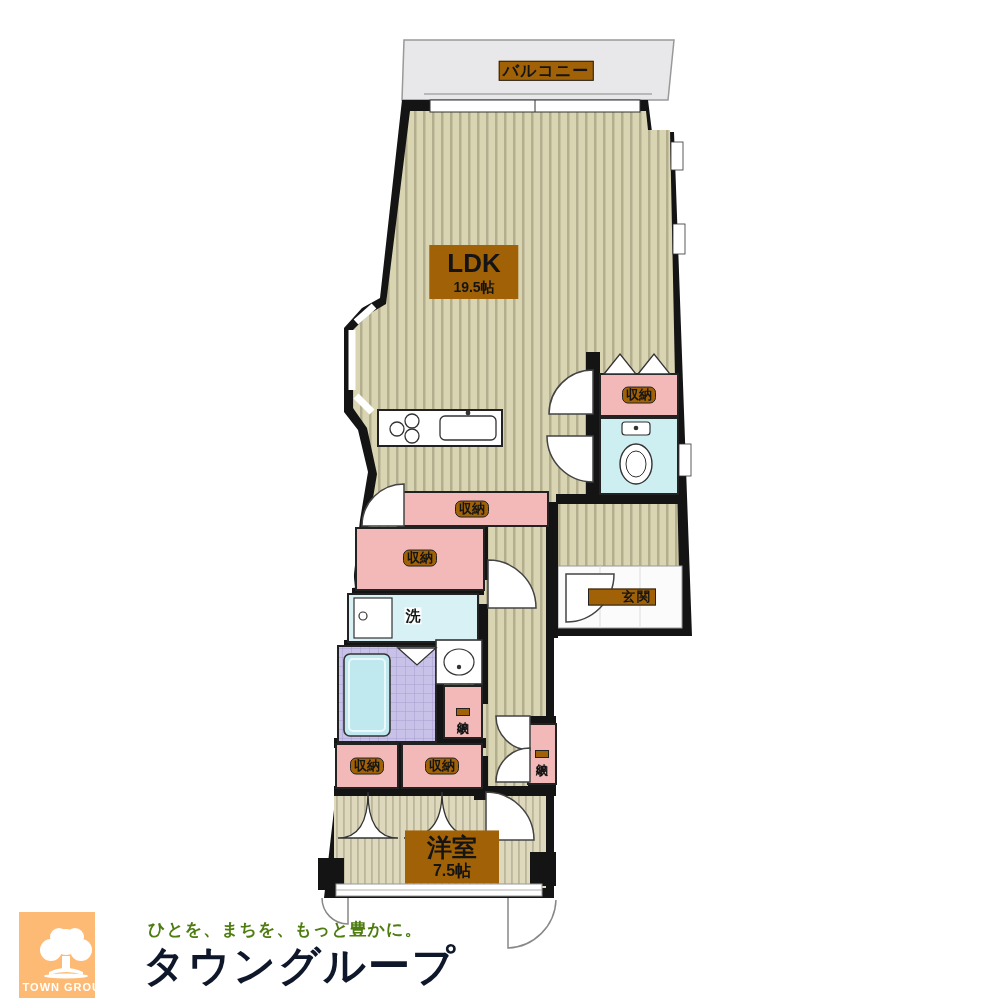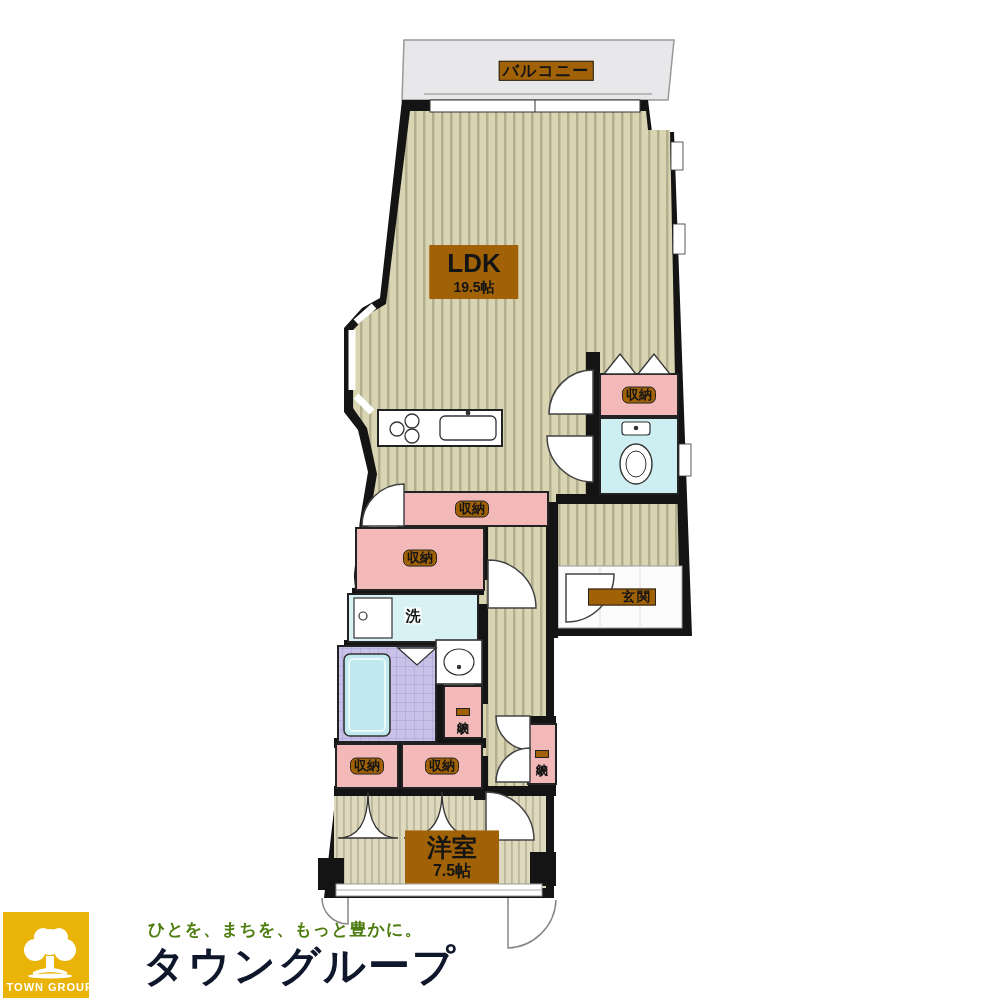--- a/index.html
+++ b/index.html
@@ -28,22 +28,22 @@
   .lbl-ldk{font-size:26px;padding:4px 18px;}
   .lbl-ldk .size{font-size:14px;}
   .lbl-room{font-size:25px;padding:3px 22px;}
   .lbl-room .size{font-size:16px;}
   .lbl-storage{font-size:13px;border-radius:6px;}
   .lbl-storage-v{font-size:12px;}
   .lbl-genkan{font-size:13px;letter-spacing:2px;padding-left:33px;}
   .lbl-wash{font-size:15px;background:rgba(255,255,255,.9);padding:0 1px;}
   .branding{position:absolute;left:0;top:905px;width:480px;height:95px;}
   .logo-square{
-    position:absolute;left:3px;top:7px;width:86px;height:86px;
-    background:#eab308;display:flex;align-items:center;justify-content:center;
+    position:absolute;left:19px;top:7px;width:76px;height:86px;
+    background:#fdba74;display:flex;align-items:center;justify-content:center;
   }
   .tagline{
     position:absolute;left:148px;top:13px;
     color:#4d7c0f;font-size:17px;font-weight:bold;letter-spacing:1px;white-space:nowrap;
   }
   .brand-name{
     position:absolute;left:143px;top:33px;
     color:#0f172a;font-size:42px;font-weight:bold;letter-spacing:2px;white-space:nowrap;
   }
 </style>

